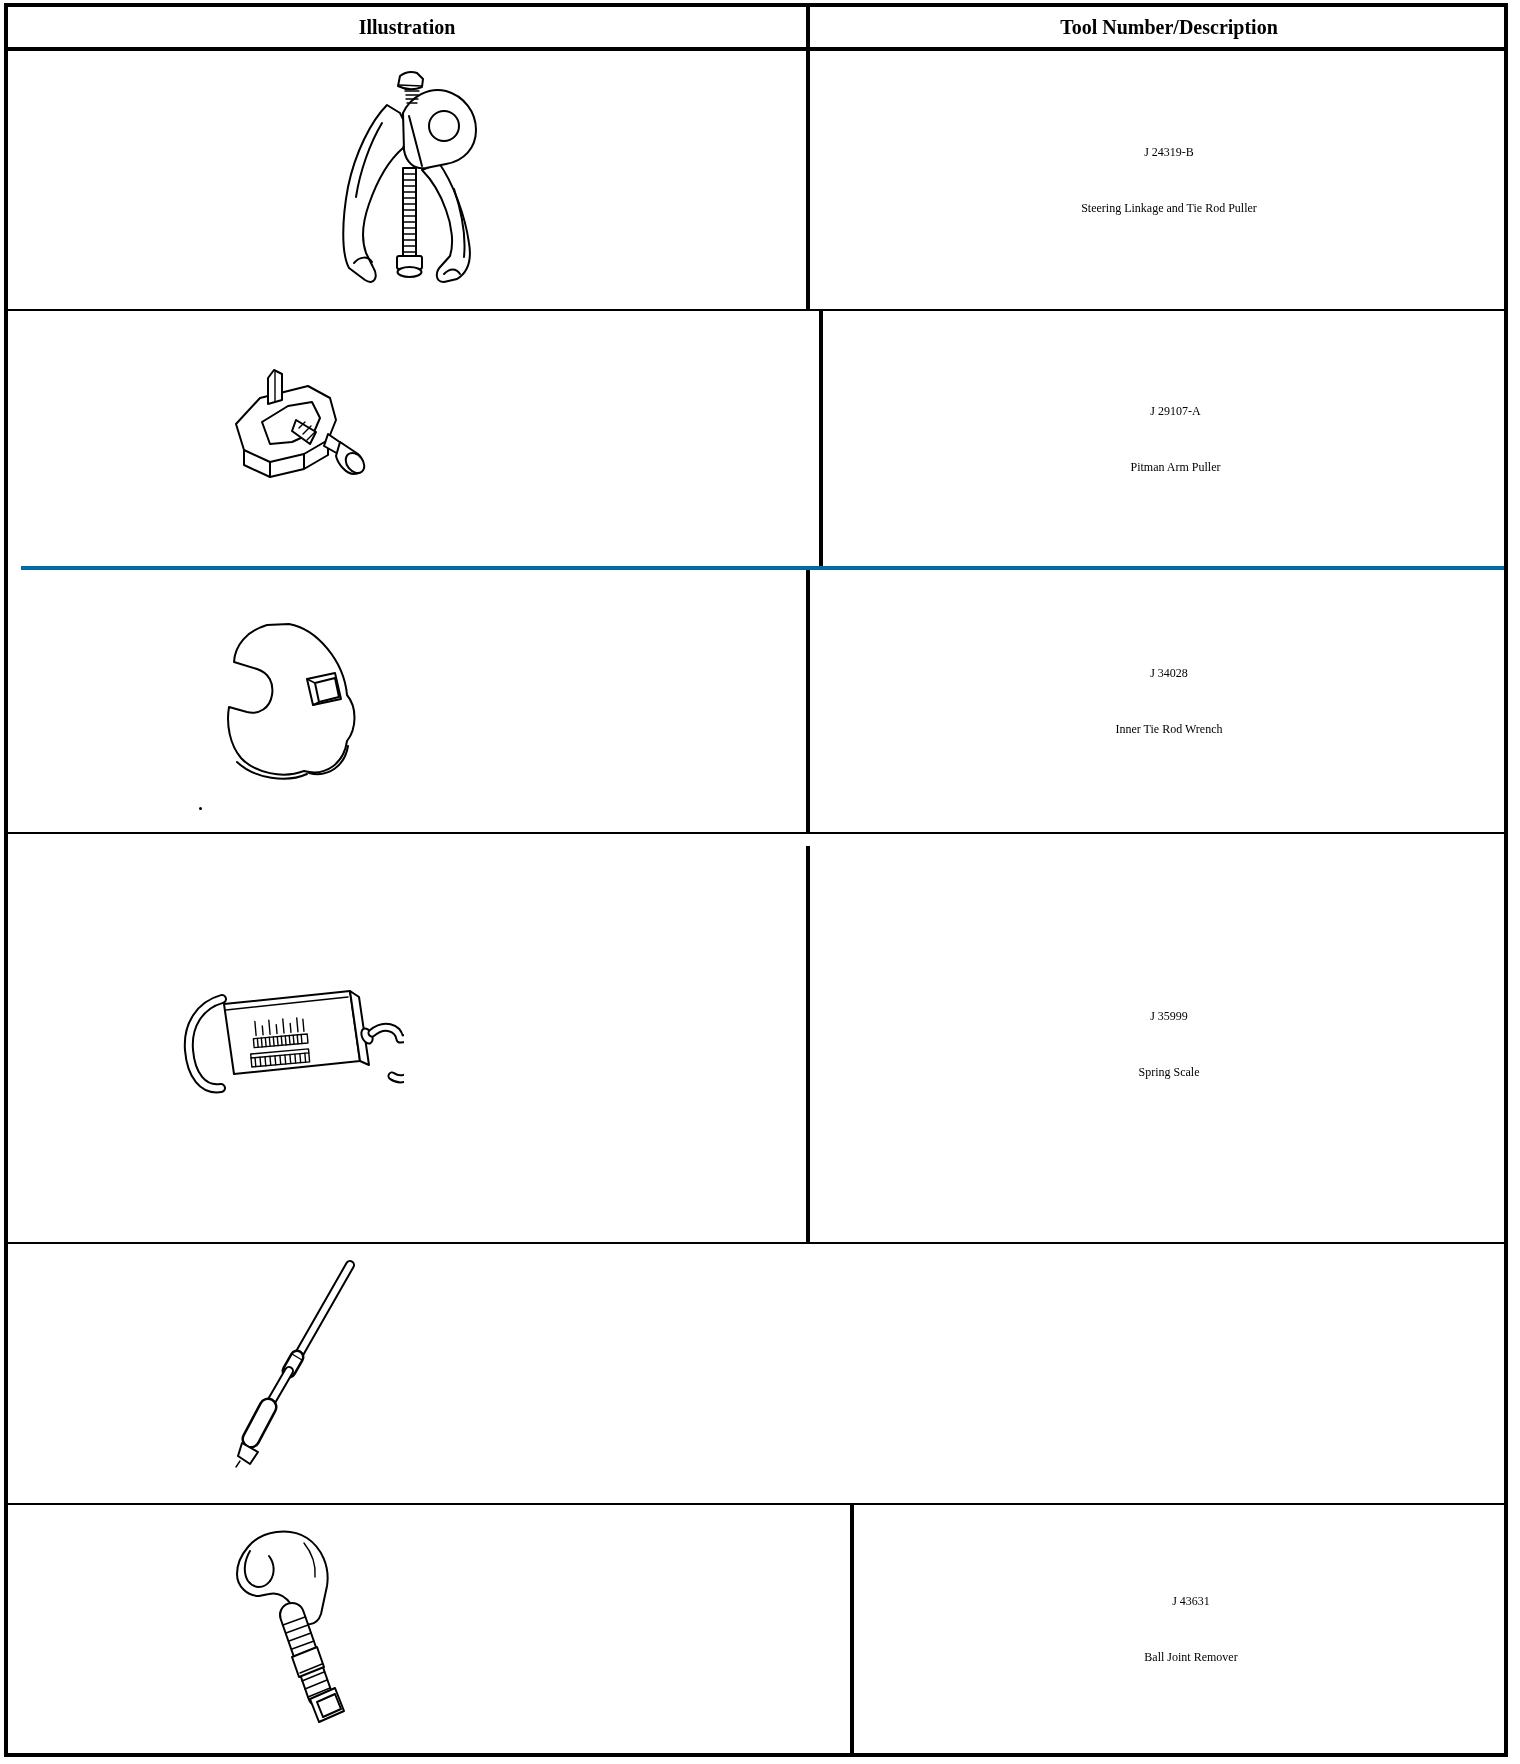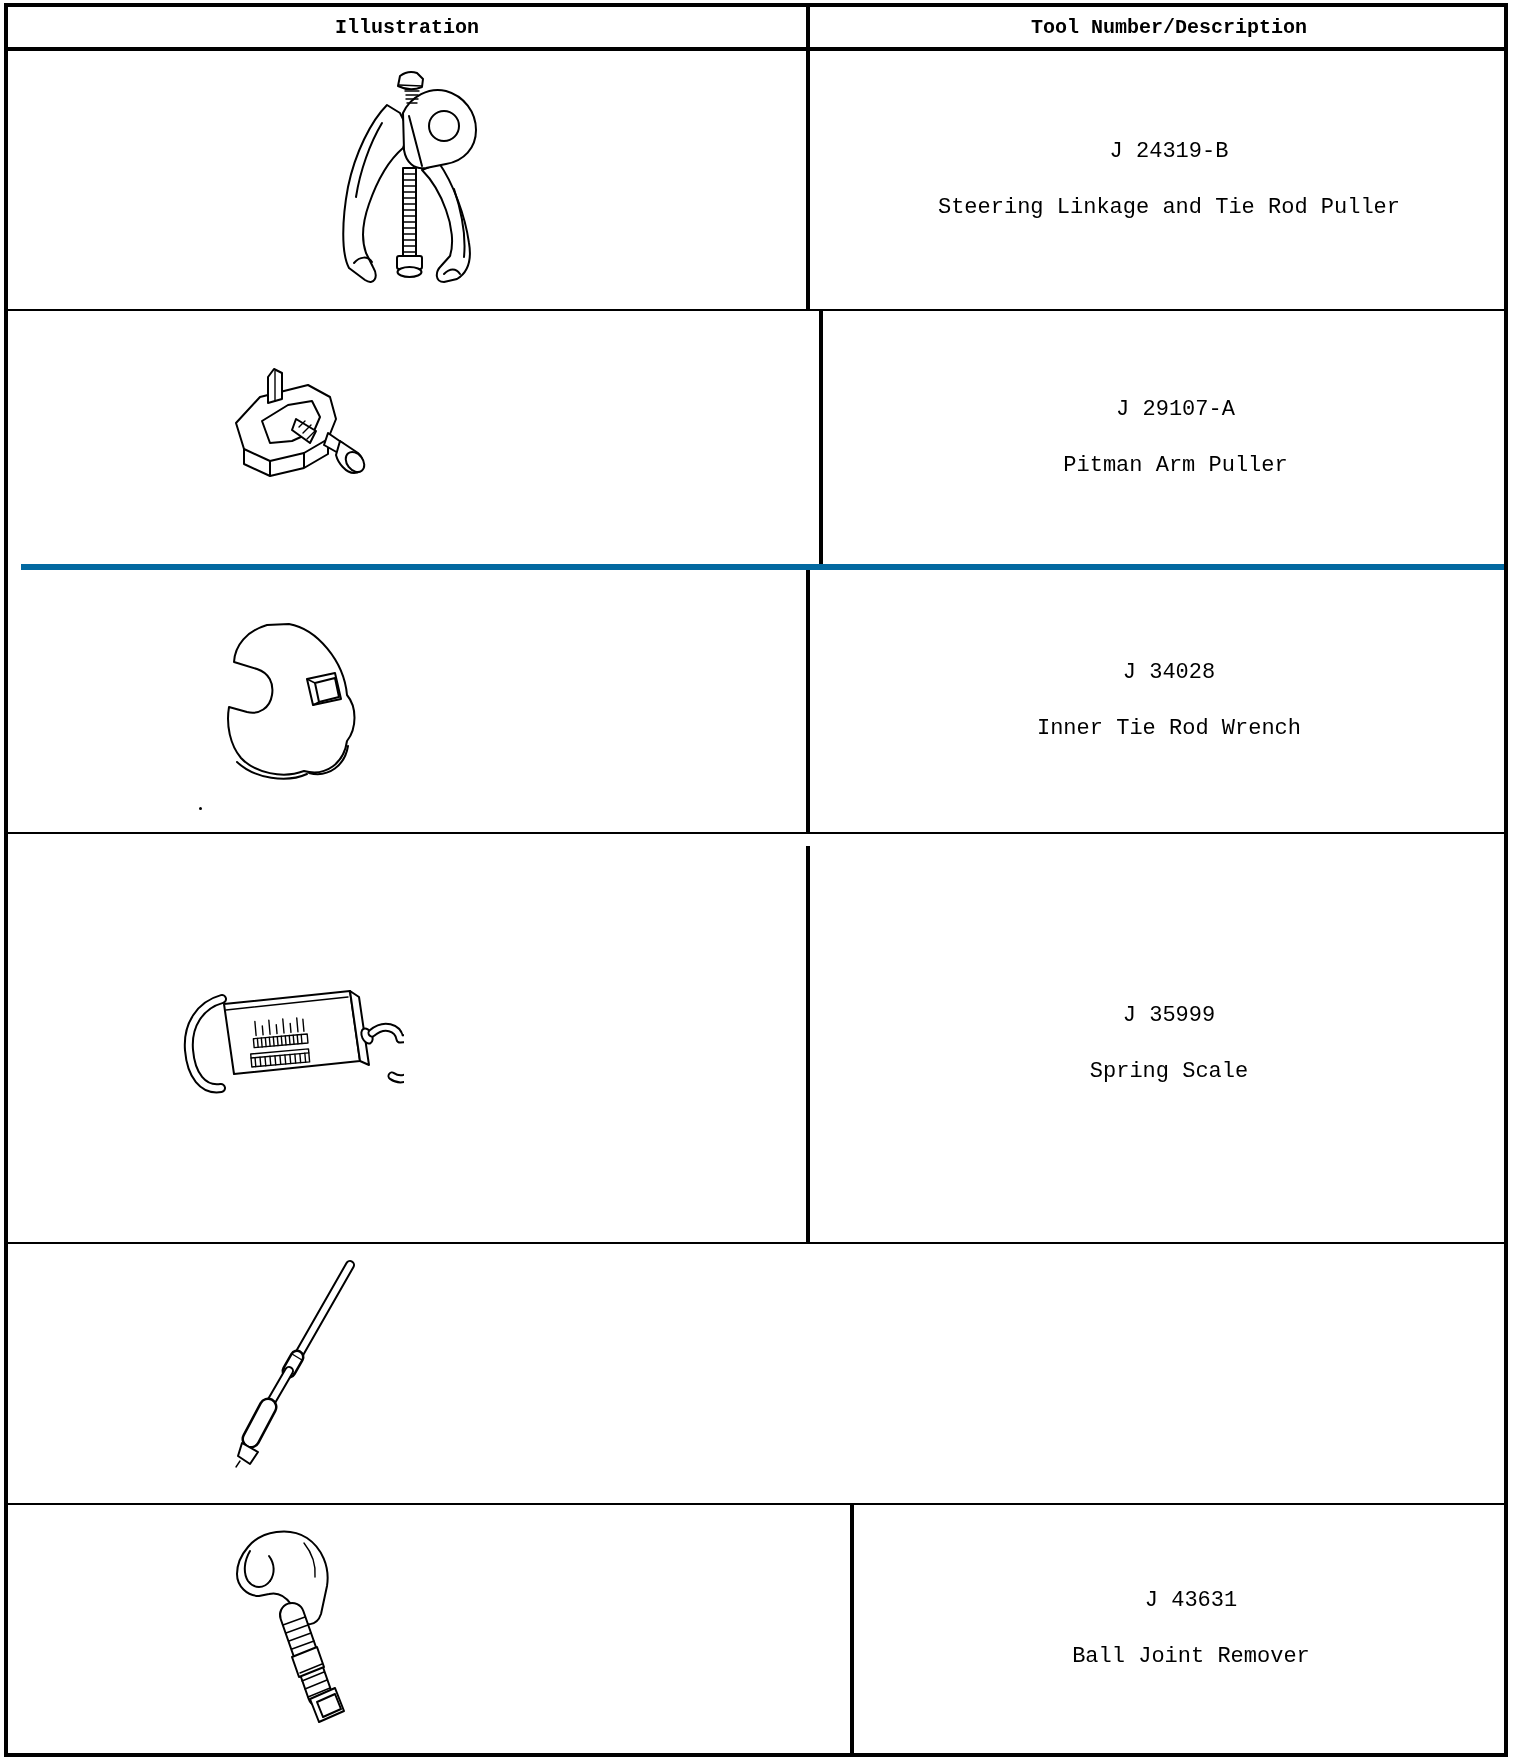--- a/index.html
+++ b/index.html
@@ -1,34 +1,34 @@
 <!DOCTYPE html>
 <html><head>
 <meta charset="utf-8">
 <style>
   html,body{margin:0;padding:0;background:#ffffff;}
   .page{position:relative;width:1520px;height:1764px;background:#ffffff;
-        font-family:Liberation Mono, monospace;color:#000;}
+        font-family:Liberation Serif, serif;color:#000;}
   .tools-table{position:absolute;left:4px;top:3px;width:1504px;height:1754px;
         border:4px solid #000;box-sizing:border-box;display:flex;flex-direction:column;background:#fff;}
   .t-row{display:grid;grid-template-columns:798px 1fr;box-sizing:border-box;flex:0 0 auto;}
   .t-row .cell-right{border-left:4px solid #000;box-sizing:border-box;padding-left:24px;}
   .hdr{height:44px;border-bottom:4px solid #000;}
   .hdr .cell{display:flex;align-items:center;justify-content:center;
         font-weight:bold;font-size:20px;}
   .r1{height:260px;border-bottom:2px solid #000;}
-  .r2{height:259px;border-bottom:6px solid #0369a1;margin-left:13px;}
+  .r2{height:259px;border-bottom:4px solid #0369a1;margin-left:13px;}
   .r3{height:264px;border-bottom:2px solid #000;}
   .r4{height:398px;border-bottom:2px solid #000;margin-top:12px;}
   .r5{height:261px;border-bottom:2px solid #000;}
   .r6{flex:1 1 auto;gap:44px;}
   .ill-cell{display:flex;align-items:center;justify-content:center;overflow:hidden;}
   .ill-shift svg{transform:translateX(-123px);}
   .desc-cell{display:flex;flex-direction:column;align-items:center;justify-content:center;
-        gap:34px;font-size:22px;line-height:22px;text-align:center;}
+        gap:34px;font-size:12px;line-height:22px;text-align:center;}
   svg{display:block;}
   svg *{vector-effect:non-scaling-stroke;}
   .art line,.art path,.art rect,.art circle,.art ellipse,.art polygon{
         stroke:#000;stroke-width:2;fill:none;stroke-linecap:round;stroke-linejoin:round;}
   .art .f{fill:#ffffff;}
   .art .thin{stroke-width:1.4;} .art .k9{stroke-width:9;} .art .k10{stroke-width:10;}
   .art .k15{stroke-width:15;} .art .k19{stroke-width:19;} .art .k26{stroke-width:26;}
   .art .w{stroke:#ffffff;} .art .w5{stroke-width:5;} .art .w6{stroke-width:6;}
   .art .w10{stroke-width:10;} .art .w14{stroke-width:14;} .art .w22{stroke-width:22;}
   .dot{position:absolute;left:199px;top:807px;width:3px;height:3px;background:#000;border-radius:50%;}

